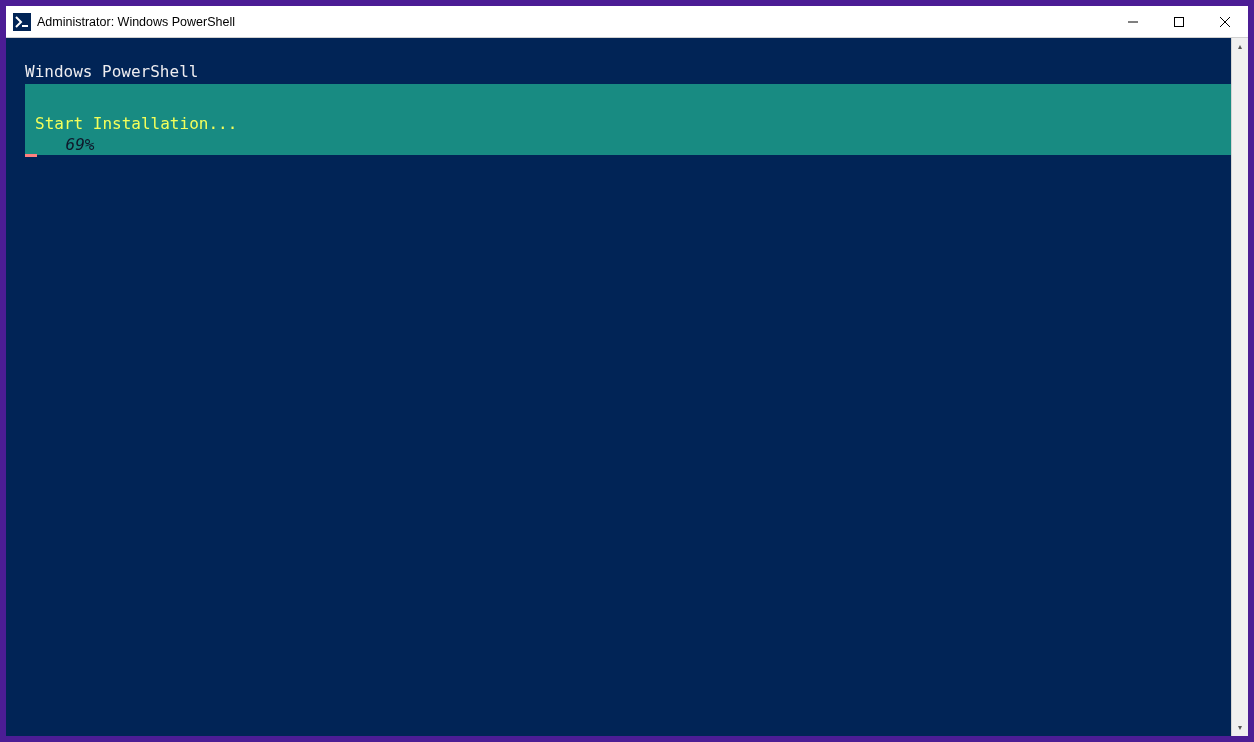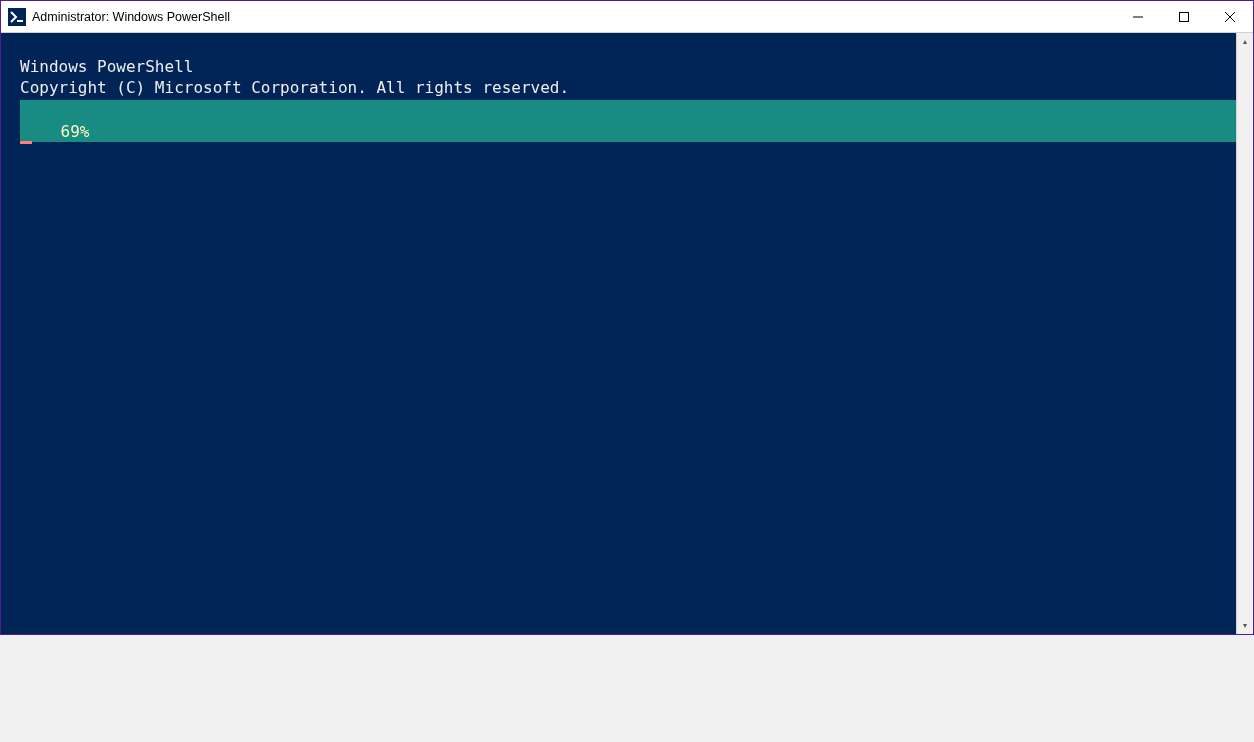--- a/index.html
+++ b/index.html
@@ -3,23 +3,23 @@
   <meta charset="utf-8">
   <style>
     * { margin: 0; padding: 0; box-sizing: border-box; }
     body {
       font-family: "Segoe UI", Tahoma, sans-serif;
       background: #f0f0f0;
       overflow: hidden;
     }
     .window {
       width: 1254px;
-      height: 635px;
+      height: 742px;
       background: #ffffff;
-      border: 1px solid #4c1d95;
+      border: 6px solid #4c1d95;
       display: flex;
       flex-direction: column;
     }
     .titlebar {
       height: 32px;
       background: #ffffff;
       display: flex;
       align-items: center;
       border-bottom: 1px solid #d0d0d0;
       user-select: none;
@@ -70,21 +70,21 @@
       background: #188b82;
       color: #f4ff5a;
       padding: 0;
       margin-top: 2px;
       width: 1222px;
     }
     .progress-block > div {
       padding-left: 2px;
     }
     .pb-line1 { color: #f4ff5a; padding-top: 8px; padding-bottom:0; padding-left:10px !important;}
-    .pb-line2 { color: #fef9c3; position:relative;}
+    .pb-line2 { color: #0f172a; position:relative;font-style:italic;}
     .pb-line2 .cursor-bar {
       position: absolute;
       left: 0;
       top: 20px;
       width: 12px;
       height: 3px;
       background: #ff7f7f;
     }
     .pb-line3 { color: #f4ff5a; padding-bottom:8px;}
     .scrollbar {
@@ -128,22 +128,22 @@
         <svg width="10" height="10">
             <line x1="0" y1="0" x2="10" y2="10" stroke="#000" stroke-width="1"></line>
             <line x1="10" y1="0" x2="0" y2="10" stroke="#000" stroke-width="1"></line>
           </svg>
       </div>
     </div>
   </div>
 
   <div class="client">
     <div class="console">
-<div class="hdr-line">Windows PowerShell</div><div class="hdr-line">Copyright (C) Microsoft Corporation. All rights reserved.</div><div class="progress-block">
-<div class="pb-line2">    69%<span class="cursor-bar"></span></div></div>
+<div class="hdr-line">Windows PowerShell</div><div class="progress-block">
+<div class="pb-line1">Start Installation...</div><div class="pb-line2">    69%<span class="cursor-bar"></span></div></div>
     </div>
     <div class="scrollbar">
       <div class="sb-btn">
           <span>▴</span>
         </div>
       <div class="sb-track"></div>
       <div class="sb-btn">
           <span>▾</span>
         </div>
     </div>

